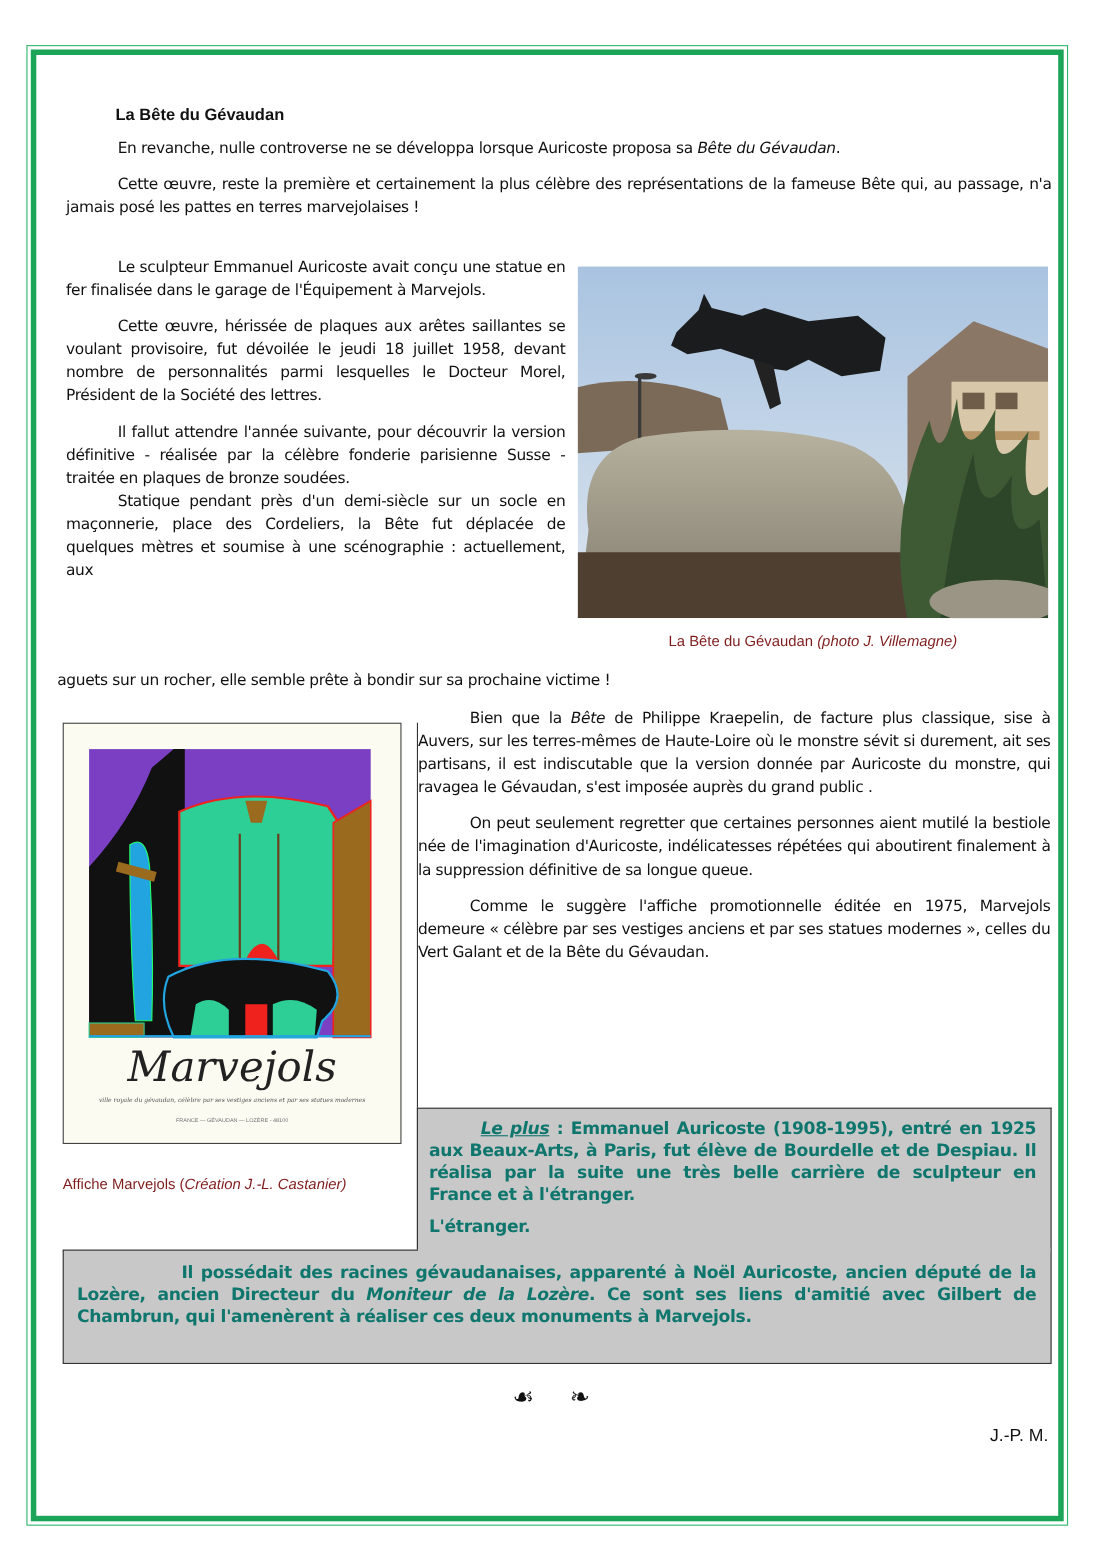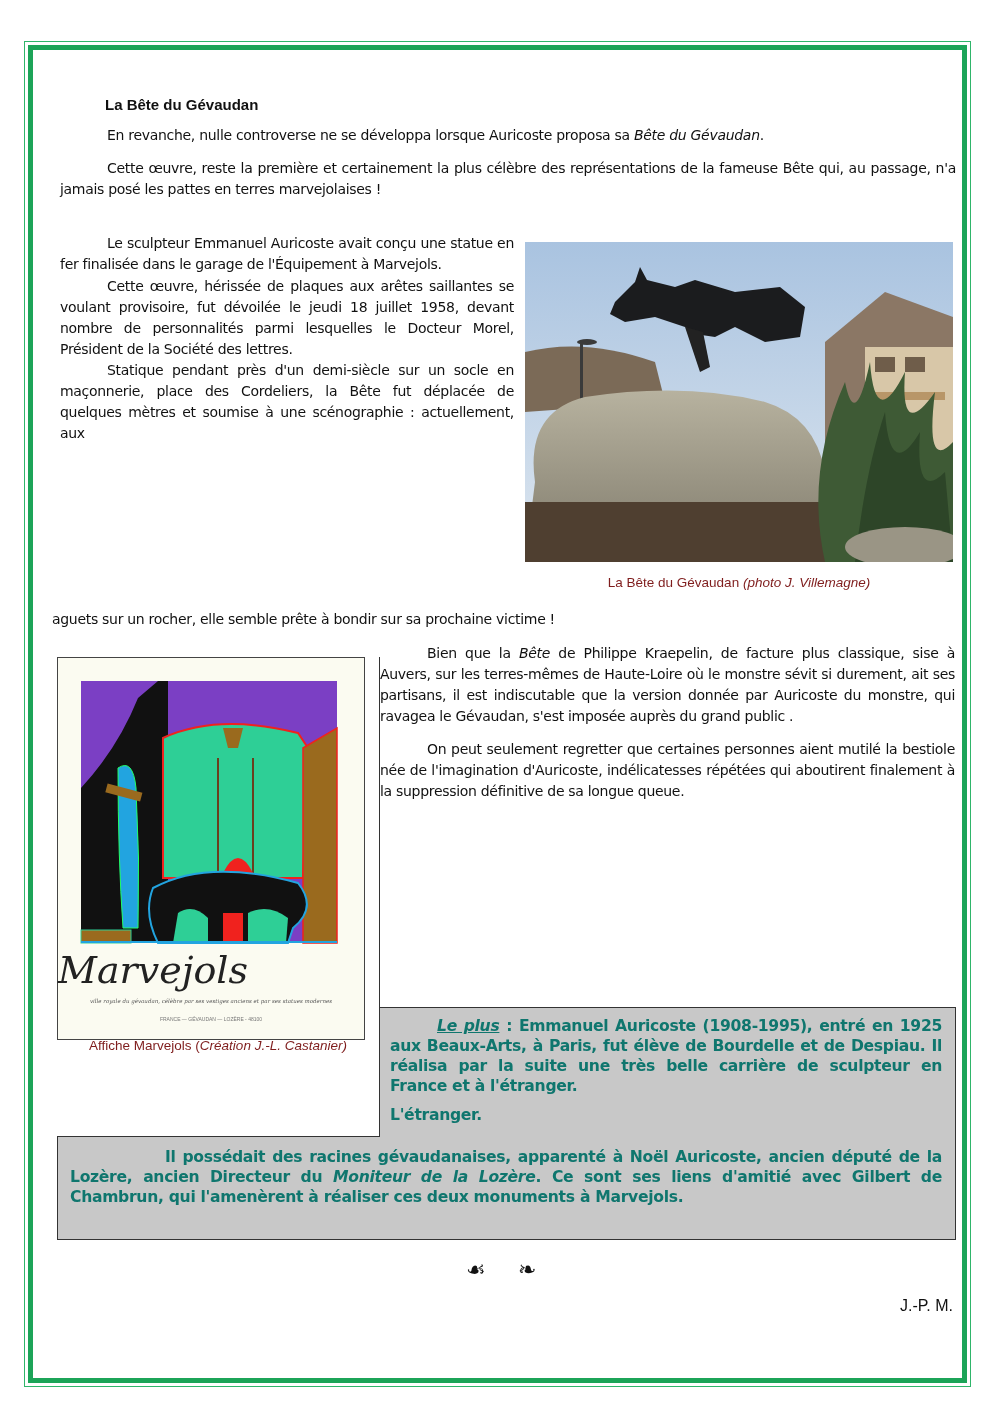--- a/index.html
+++ b/index.html
@@ -33,21 +33,22 @@
 
 <h1 class="title">La Bête du Gévaudan</h1>
 
 <div class="abs comic para just" style="left:60px;top:125px;width:896px;">
   <p class="indent"><span>En revanche, nulle controverse ne se développa lorsque Auricoste proposa sa </span><em>Bête du Gévaudan</em><span>.</span></p>
   <p class="indent" style="margin-top:12px;">Cette œuvre, reste la première et certainement la plus célèbre des représentations de la fameuse Bête qui, au passage, n'a jamais posé les pattes en terres marvejolaises !</p>
 </div>
 
 <div class="abs comic para just" style="left:60px;top:233px;width:454px;">
   <p class="indent">Le sculpteur Emmanuel Auricoste avait conçu une statue en fer finalisée dans le garage de l'Équipement à Marvejols.</p>
-  <p class="indent" style="margin-top:1px;">Cette œuvre, hérissée de plaques aux arêtes saillantes se voulant provisoire, fut dévoilée le jeudi 18 juillet 1958, devant nombre de personnalités parmi lesquelles le Docteur Morel, Président de la Société des lettres.</p>
+  <p class="indent" style="margin-top:12px;">Cette œuvre, hérissée de plaques aux arêtes saillantes se voulant provisoire, fut dévoilée le jeudi 18 juillet 1958, devant nombre de personnalités parmi lesquelles le Docteur Morel, Président de la Société des lettres.</p>
+  <p class="indent" style="margin-top:12px;">Il fallut attendre l'année suivante, pour découvrir la version définitive -  réalisée par la célèbre fonderie parisienne Susse - traitée en plaques de bronze soudées.</p>
   <p class="indent" style="margin-top:0;">Statique pendant près d'un demi-siècle sur un socle en maçonnerie, place des Cordeliers, la Bête fut déplacée de quelques mètres et soumise à une scénographie : actuellement, aux</p>
 </div>
 <div class="abs comic" style="left:52px;top:609px;width:700px;">aguets sur un rocher, elle semble prête à bondir sur sa prochaine victime !</div>
 
 <div class="photo">
   <svg width="428" height="320" viewBox="0 0 428 320">
     <defs>
       <linearGradient id="sky" x1="0" y1="0" x2="0" y2="1">
         <stop offset="0" stop-color="#a9c3e0"></stop>
         <stop offset="1" stop-color="#dde6ef"></stop>
@@ -93,31 +94,32 @@
     <line x1="195" y1="100" x2="195" y2="215" stroke="#6b3f1e" stroke-width="2"></line>
     <path d="M165 215 Q180 185 195 215 Z" fill="#f0221e"></path>
     <path d="M245 90 L279 70 L279 285 L245 285 Z" fill="#9a6a1e" stroke="#f0221e" stroke-width="1.5"></path>
     <path d="M95 230 Q150 200 240 225 Q260 250 235 270 L230 285 L100 285 Q85 255 95 230 Z" fill="#111" stroke="#22a4e0" stroke-width="2"></path>
     <path d="M120 255 Q135 245 150 260 L150 285 L115 285 Z" fill="#2ecf96"></path>
     <path d="M165 255 L185 255 L185 285 L165 285 Z" fill="#f0221e"></path>
     <path d="M190 255 Q210 245 230 260 L228 285 L190 285 Z" fill="#2ecf96"></path>
     <rect x="23" y="272" width="50" height="13" fill="#9a6a1e" stroke="#2ecf96"></rect>
     <rect x="23" y="283" width="256" height="2" fill="#22a4e0"></rect>
   </svg>
-  <div class="abs" style="left:0;top:290px;width:306px;font-family:'DejaVu Serif',serif;font-style:italic;font-size:38px;color:#222;">Marvejols</div>
+  <div class="abs" style="left:0;top:290px;width:306px;text-align:center;font-family:'DejaVu Serif',serif;font-style:italic;font-size:38px;color:#222;">Marvejols</div>
   <div class="abs" style="left:20px;top:340px;width:266px;text-align:center;font-family:'DejaVu Serif',serif;font-style:italic;font-size:5.5px;color:#555;">ville royale du gévaudan, célèbre par ses vestiges anciens et par ses statues modernes</div>
   <div class="abs" style="left:0;top:358px;width:306px;text-align:center;font-family:'Liberation Sans',sans-serif;font-size:5px;color:#777;">FRANCE — GÉVAUDAN — LOZÈRE - 48100</div>
 </div>
-<div class="abs caption" style="left:57px;top:1038px;width:322px;text-align:center;">
+<div class="abs caption" style="left:57px;top:1069px;width:322px;">
   <span>Affiche Marvejols (</span><em>Création J.-L. Castanier)</em>
 </div>
 
 <div class="abs comic para just" style="left:380px;top:643px;width:575px;">
   <p class="indent"><span>Bien que la </span><em>Bête</em><span> de Philippe Kraepelin, de facture plus classique, sise à Auvers, sur les terres-mêmes de Haute-Loire où le monstre sévit si durement, ait ses partisans, il est indiscutable que la version donnée par Auricoste du monstre, qui ravagea le Gévaudan, s'est imposée auprès du grand public .</span></p>
   <p class="indent" style="margin-top:12px;">On peut seulement regretter que certaines personnes aient mutilé la bestiole née de l'imagination d'Auricoste, indélicatesses répétées qui aboutirent finalement à la suppression définitive de sa longue queue.</p>
+  <p class="indent" style="margin-top:12px;">Comme le suggère l'affiche promotionnelle éditée en 1975, Marvejols demeure « célèbre par ses vestiges anciens et par ses statues modernes », celles du Vert Galant et de la Bête du Gévaudan.</p>
 </div>
 
 <div class="grey-top"></div>
 <div class="grey-bottom"></div>
 <div class="grey-join"></div>
 
 <div class="abs boxtext just" style="left:390px;top:1016px;width:552px;">
   <span style="display:inline-block;width:47px;"></span><u><em>Le plus</em></u><span> : Emmanuel Auricoste (1908-1995), entré en 1925 aux Beaux-Arts, à Paris, fut élève de Bourdelle et de Despiau. Il réalisa par la suite une très belle carrière de sculpteur en France et à l'étranger.</span>
 </div>
 <div class="abs boxtext" style="left:390px;top:1105px;width:552px;">L'étranger.</div>

